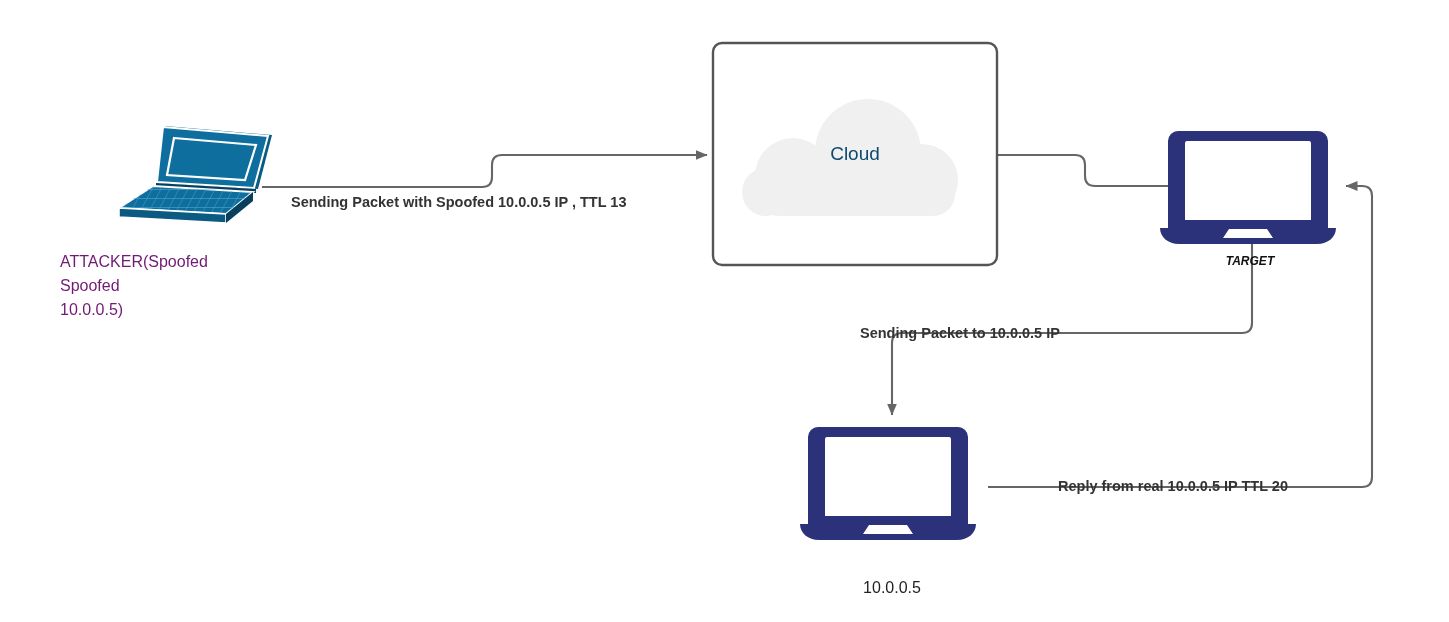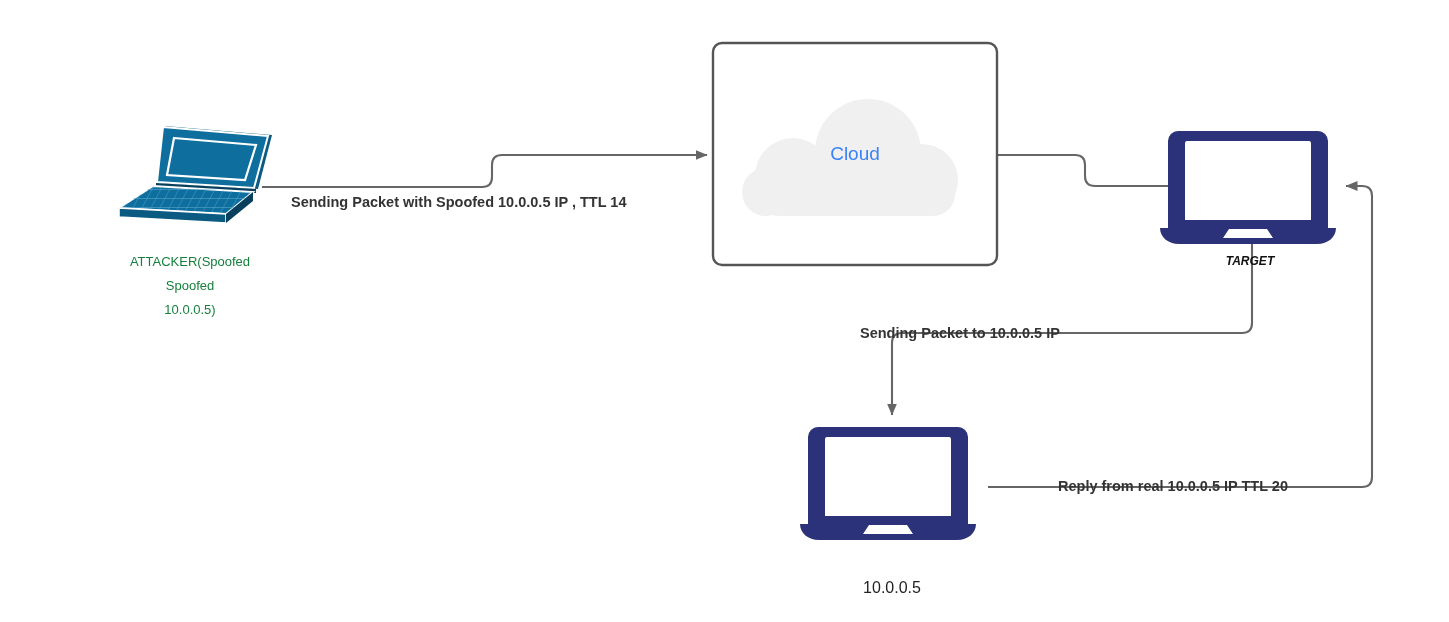--- a/index.html
+++ b/index.html
@@ -23,32 +23,32 @@
   }
   .label {
     position: absolute;
     color: #1a1a1a;
     white-space: pre;
   }
   .lbl-attacker {
     left: 60px;
     top: 250px;
     width: 260px;
-    text-align: center;
-    font-size: 13px;
+    text-align: left;
+    font-size: 16px;
     line-height: 24px;
-    color: #15803d;
+    color: #701a75;
   }
   .lbl-cloud {
     left: 760px;
     top: 143px;
     width: 190px;
     text-align: center;
     font-size: 19px;
-    color: #3b82f6;
+    color: #0c4a6e;
   }
   .lbl-target {
     left: 1175px;
     top: 254px;
     width: 150px;
     text-align: center;
     font-size: 12px;
     font-weight: bold;
     font-style: italic;
     color: #111111;
@@ -150,17 +150,17 @@
 </svg>
 
 <div class="label lbl-attacker"><span>ATTACKER(Spoofed</span><br><span>Spoofed</span><br><span>10.0.0.5)</span></div>
 
 <div class="label lbl-cloud">Cloud</div>
 
 <div class="label lbl-target">TARGET</div>
 
 <div class="label lbl-bottom">10.0.0.5</div>
 
-<div class="label lbl-edge lbl-edge1">Sending Packet with Spoofed 10.0.0.5 IP , TTL 14</div>
+<div class="label lbl-edge lbl-edge1">Sending Packet with Spoofed 10.0.0.5 IP , TTL 13</div>
 
 <div class="label lbl-edge lbl-edge2">Sending Packet to 10.0.0.5 IP</div>
 
 <div class="label lbl-edge lbl-edge3">Reply from real 10.0.0.5 IP TTL 20</div>
 
 </body></html>

